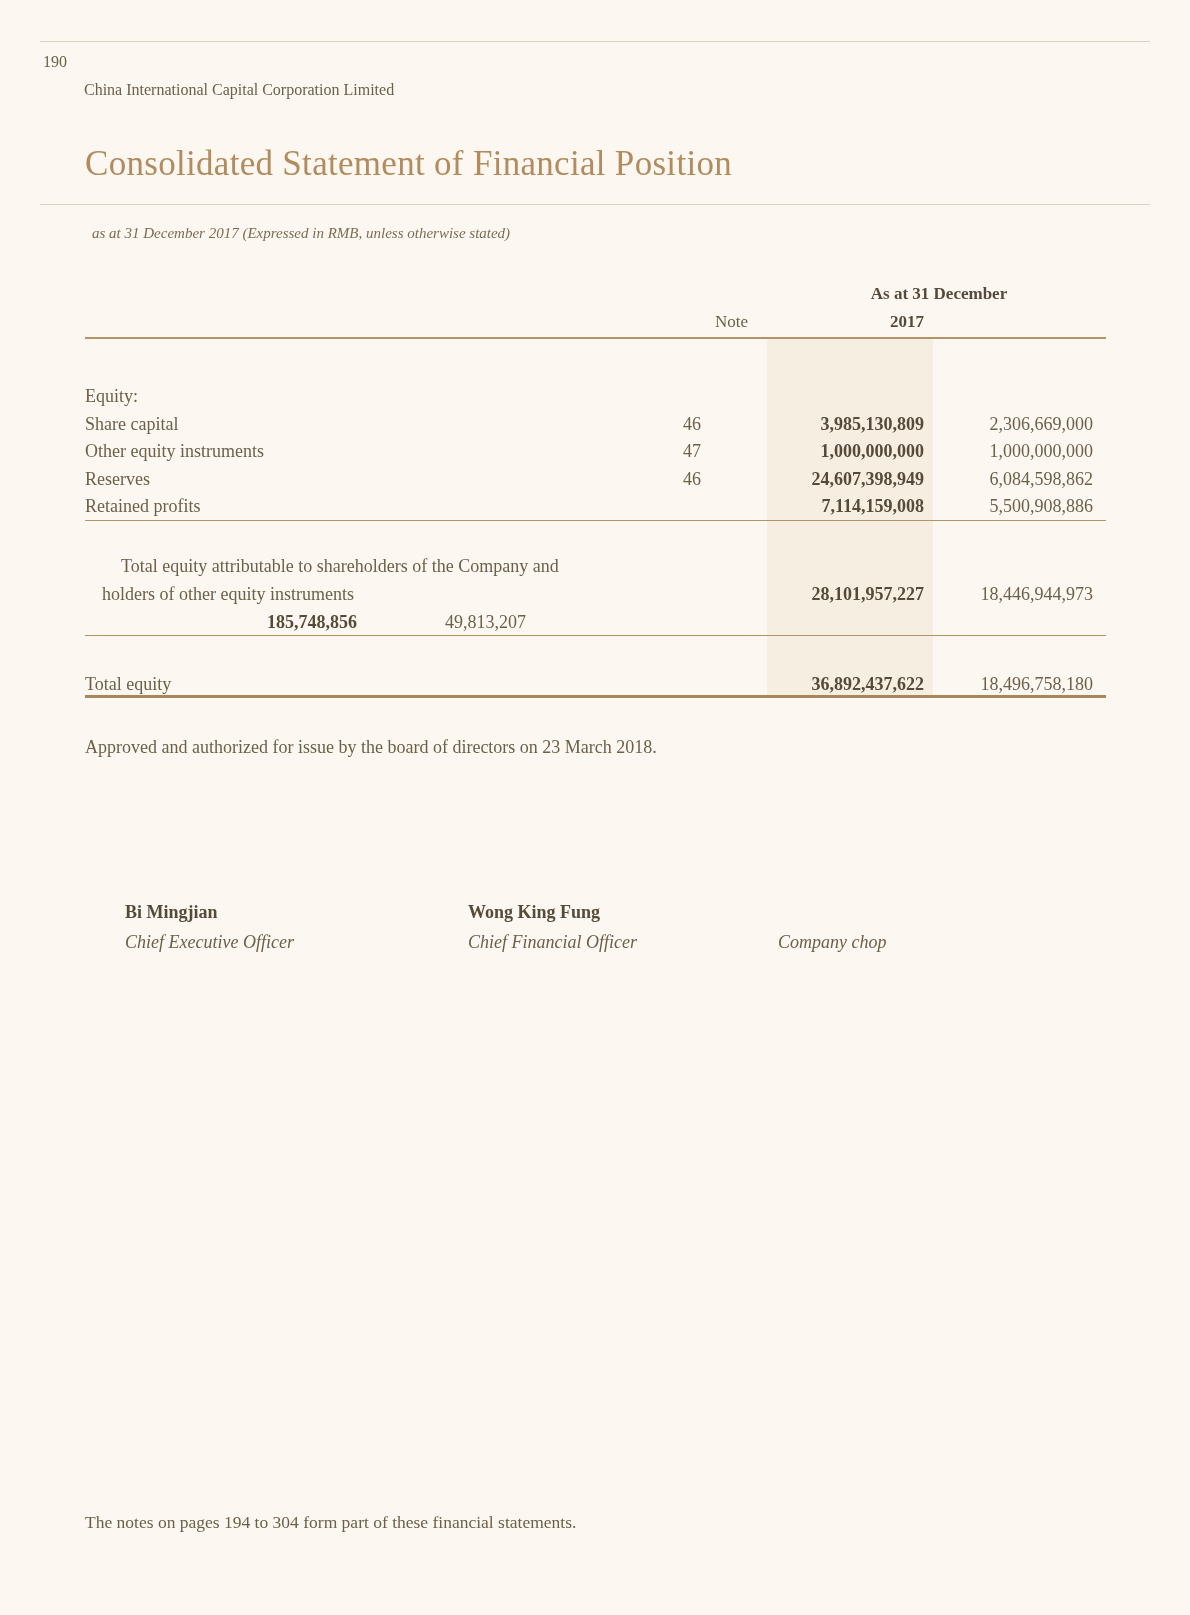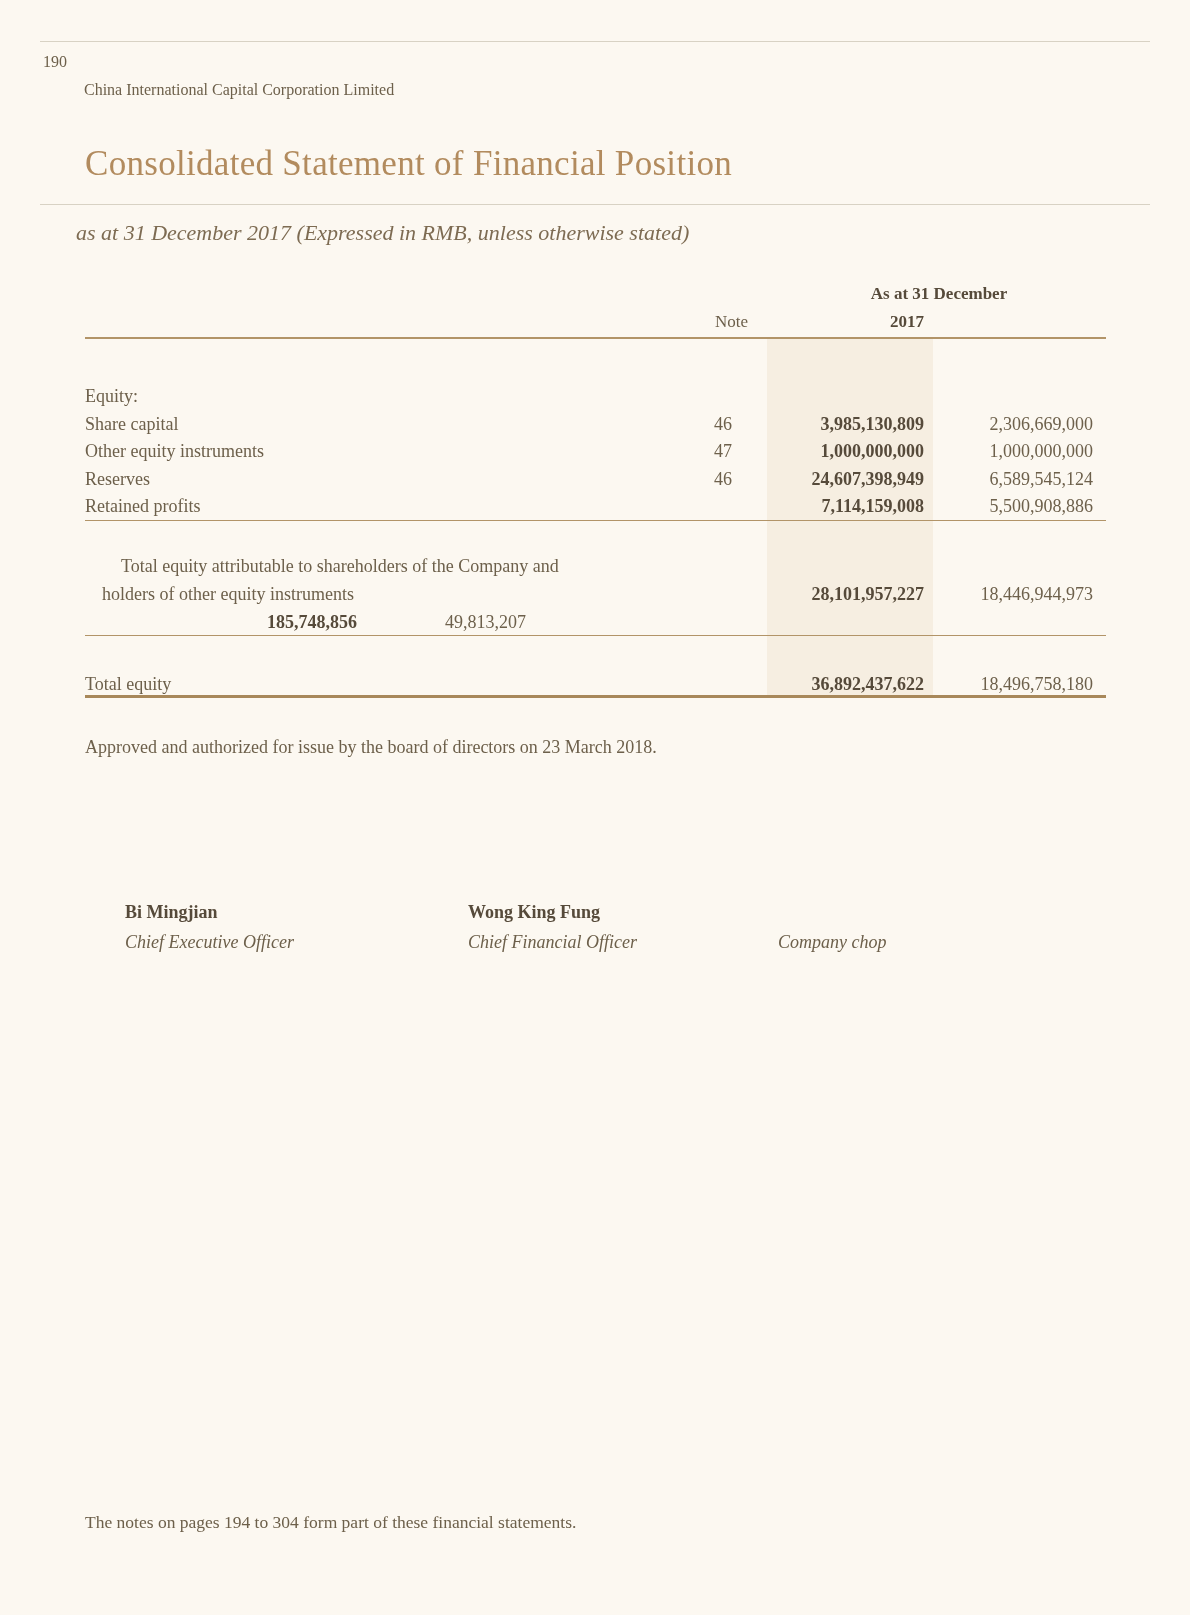--- a/index.html
+++ b/index.html
@@ -12,38 +12,38 @@
     overflow:hidden;
   }
   .abs{position:absolute;}
   
   .top-rule{left:40px;top:41px;width:1110px;height:1px;background:var(--light-rule,#d8d2c4);}
   .page-num{left:43px;top:52px;font-size:16px;line-height:20px;}
   .company-name{left:84px;top:52px;font-size:16px;line-height:20px;margin-top:28px;}
   
   .doc-title{left:85px;top:142px;font-size:35px;line-height:44px;color:var(--title,#b28b5e);letter-spacing:.3px;}
   .title-rule{left:40px;top:204px;width:1110px;height:1px;background:var(--light-rule,#d8d2c4);}
-  .doc-subtitle{left:76px;top:222px;font-size:22px;line-height:22px;font-style:italic;color:var(--subtitle,#7d6b52);}
+  .doc-subtitle{left:92px;top:222px;font-size:15px;line-height:22px;font-style:italic;color:var(--subtitle,#7d6b52);}
   
   .fin-table{left:85px;top:280px;width:1021px;height:420px;}
   .band{position:absolute;left:682px;top:59px;width:166px;height:356px;background:var(--band,#f6eee1);}
   .hdr-group{position:absolute;left:692px;top:3px;width:324px;text-align:center;font-weight:bold;font-size:17px;line-height:22px;color:var(--bold-text,#564a3a);}
   .colhdr{position:absolute;left:0;top:31px;height:22px;line-height:22px;font-size:17px;text-align:right;}
   .h-note{width:663px;}
   .h-2017{width:839px;font-weight:bold;color:var(--bold-text,#564a3a);}
   .h-2016{width:1008px;}
   .rule{position:absolute;left:0;width:100%;background:var(--accent-rule,#b29468);}
   .rule-header{top:57px;height:2px;}
   .rule-mid1{top:240px;height:1px;}
   .rule-mid2{top:355px;height:1px;}
   .rule-total{top:415px;height:3px;background:var(--thick-rule,#a8885a);}
   .trow{position:absolute;left:0;width:100%;display:flex;height:22px;line-height:22px;font-size:18px;box-sizing:border-box;padding-right:13px;}
   .c-label{flex:1;white-space:nowrap;}
   .c-label.indent{padding-left:17px;}
-  .c-note{width:80px;text-align:right;}
+  .c-note{width:80px;text-align:center;}
   .c-v17{width:192px;text-align:right;font-weight:bold;color:var(--bold-text,#564a3a);}
   .c-v16{width:169px;text-align:right;}
   
   .approval{left:85px;top:735px;font-size:18px;line-height:24px;}
   .sig{position:absolute;width:260px;text-align:left;top:901px;}
   .sig .sig-name{font-weight:bold;font-size:18px;line-height:22px;color:var(--bold-text,#564a3a);}
   .sig .sig-title{font-style:italic;font-size:18px;line-height:22px;margin-top:8px;}
   .sig-1{left:125px;}
   .sig-2{left:468px;}
   .sig-3{left:778px;}
@@ -90,21 +90,21 @@
       <div class="c-label">Other equity instruments</div>
       <div class="c-note">47</div>
       <div class="c-v17">1,000,000,000</div>
       <div class="c-v16">1,000,000,000</div>
     </div>
 
     <div class="trow" style="top:188px;">
       <div class="c-label">Reserves</div>
       <div class="c-note">46</div>
       <div class="c-v17">24,607,398,949</div>
-      <div class="c-v16">6,589,545,124</div>
+      <div class="c-v16">6,084,598,862</div>
     </div>
 
     <div class="trow" style="top:215px;">
       <div class="c-label">Retained profits</div>
       <div class="c-note"></div>
       <div class="c-v17">7,114,159,008</div>
       <div class="c-v16">5,500,908,886</div>
     </div>
 
     <div class="rule rule-mid1"></div>

